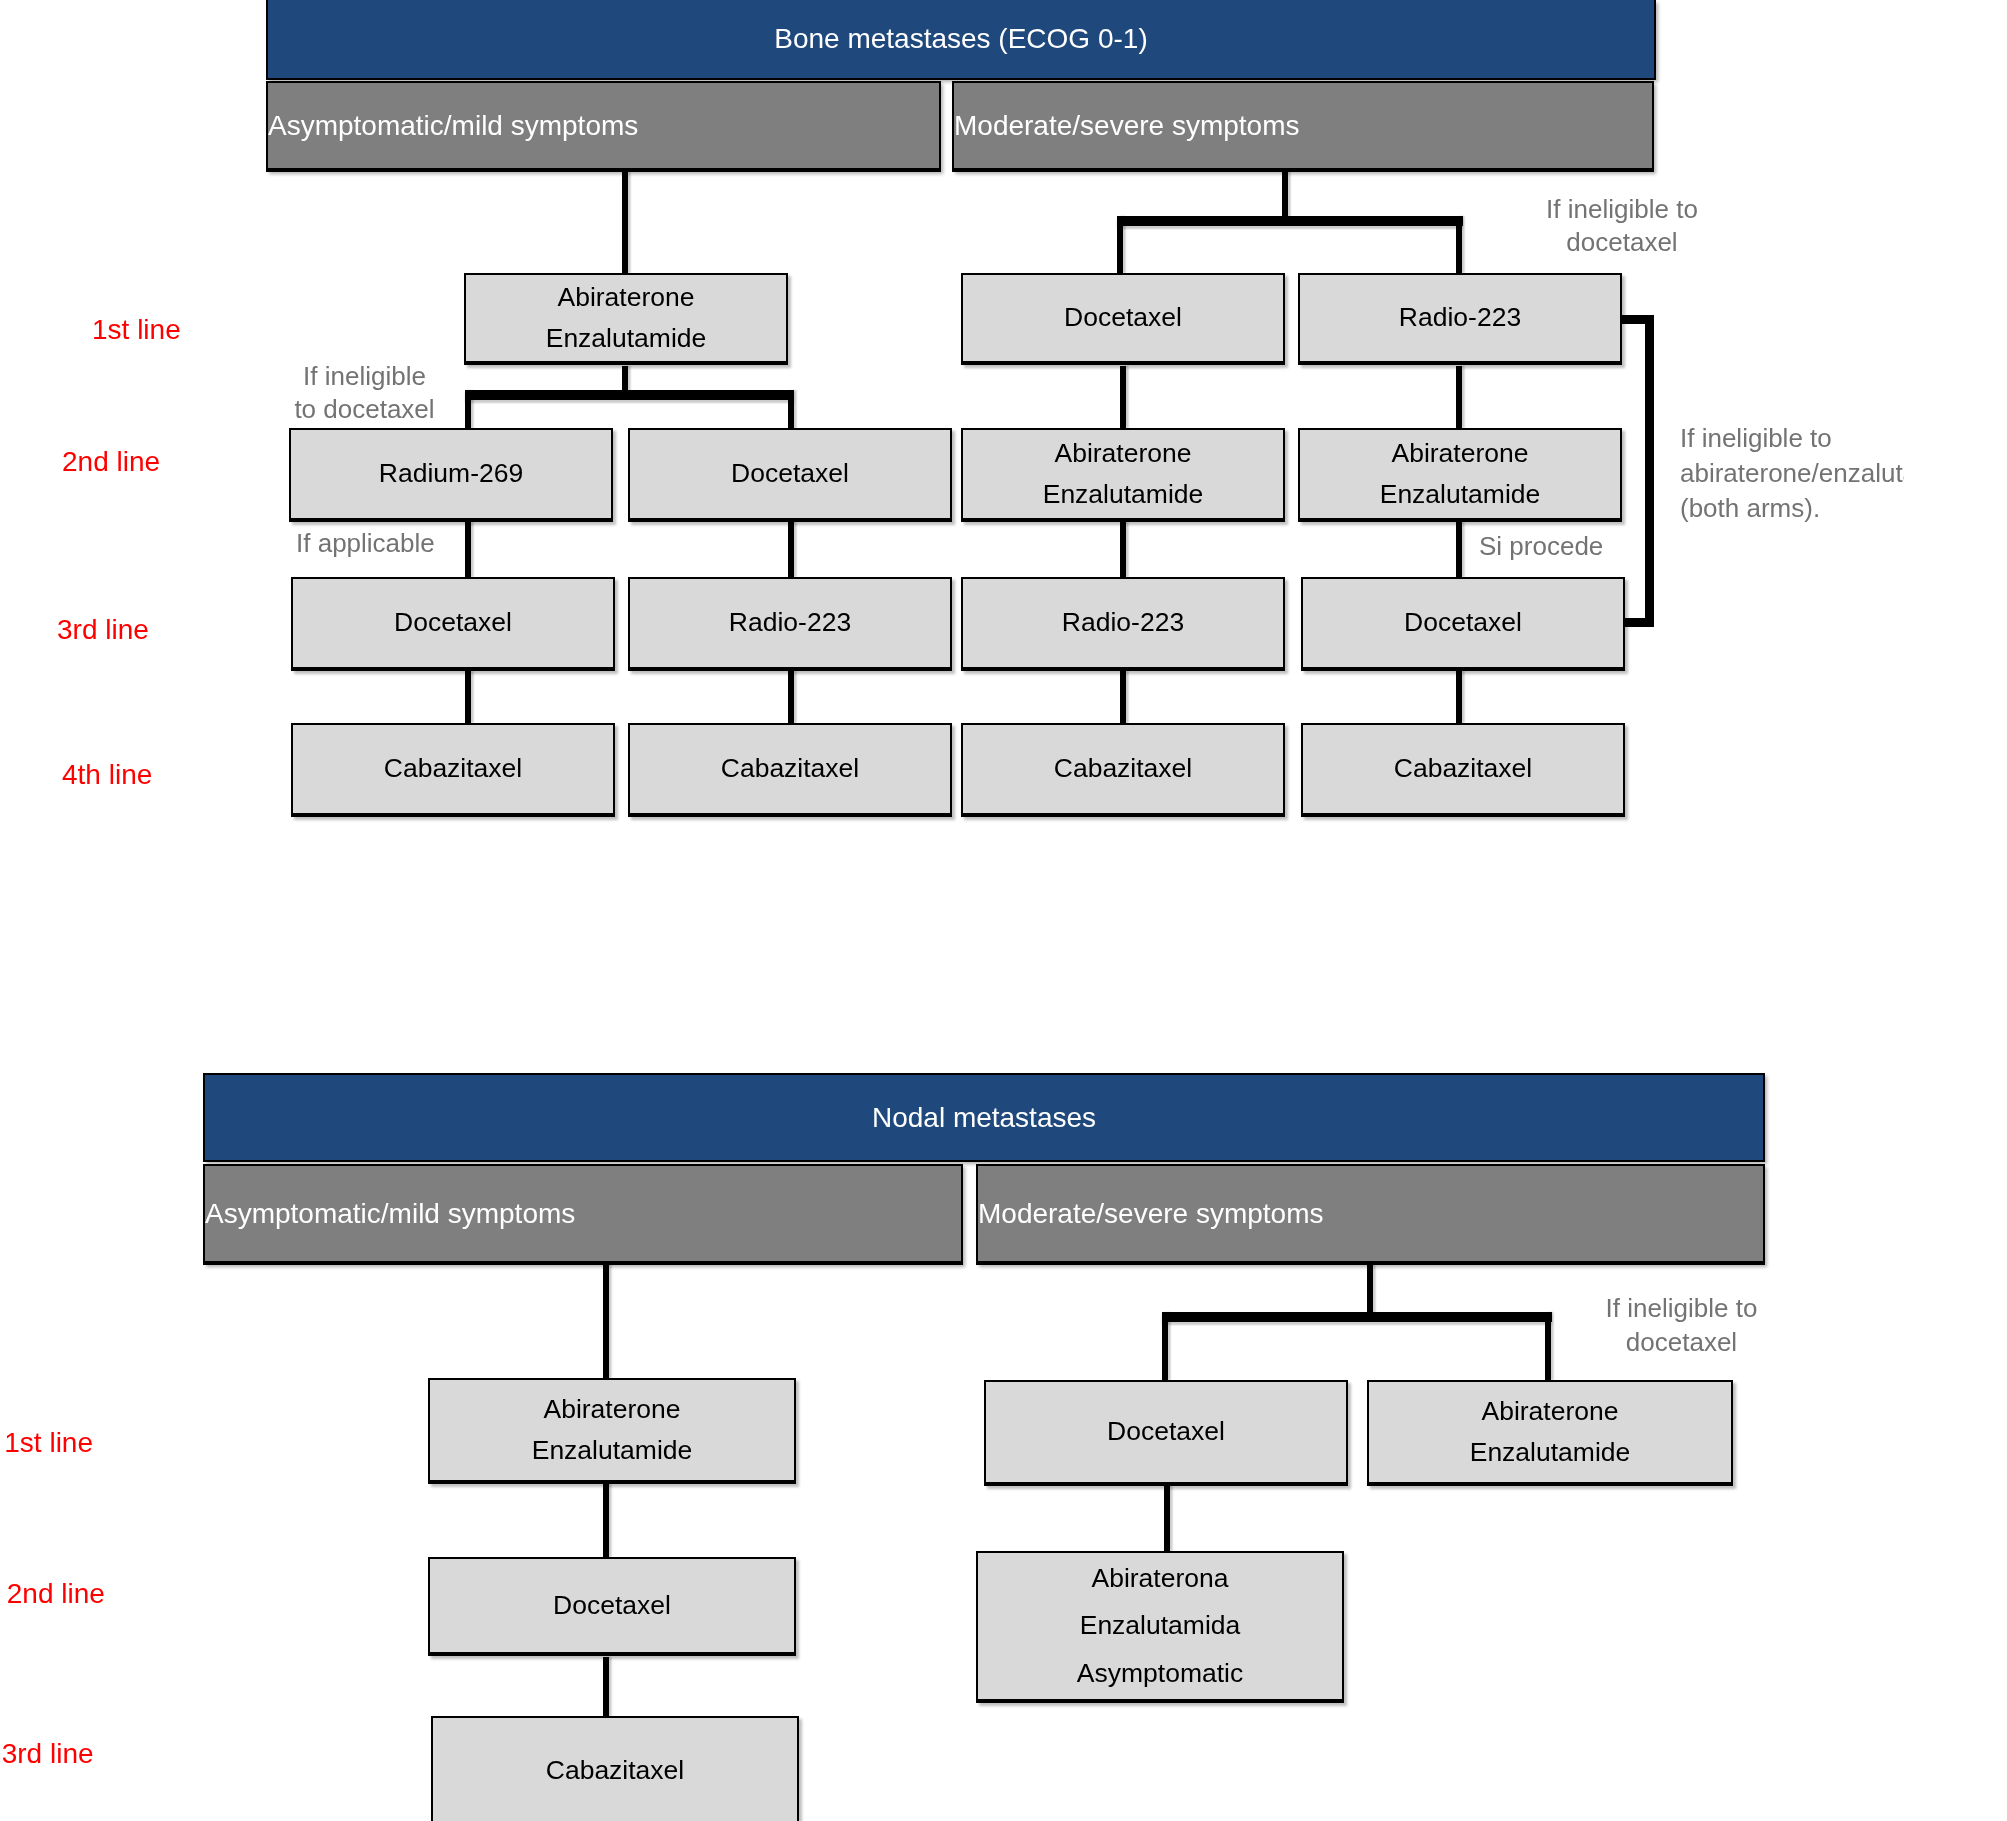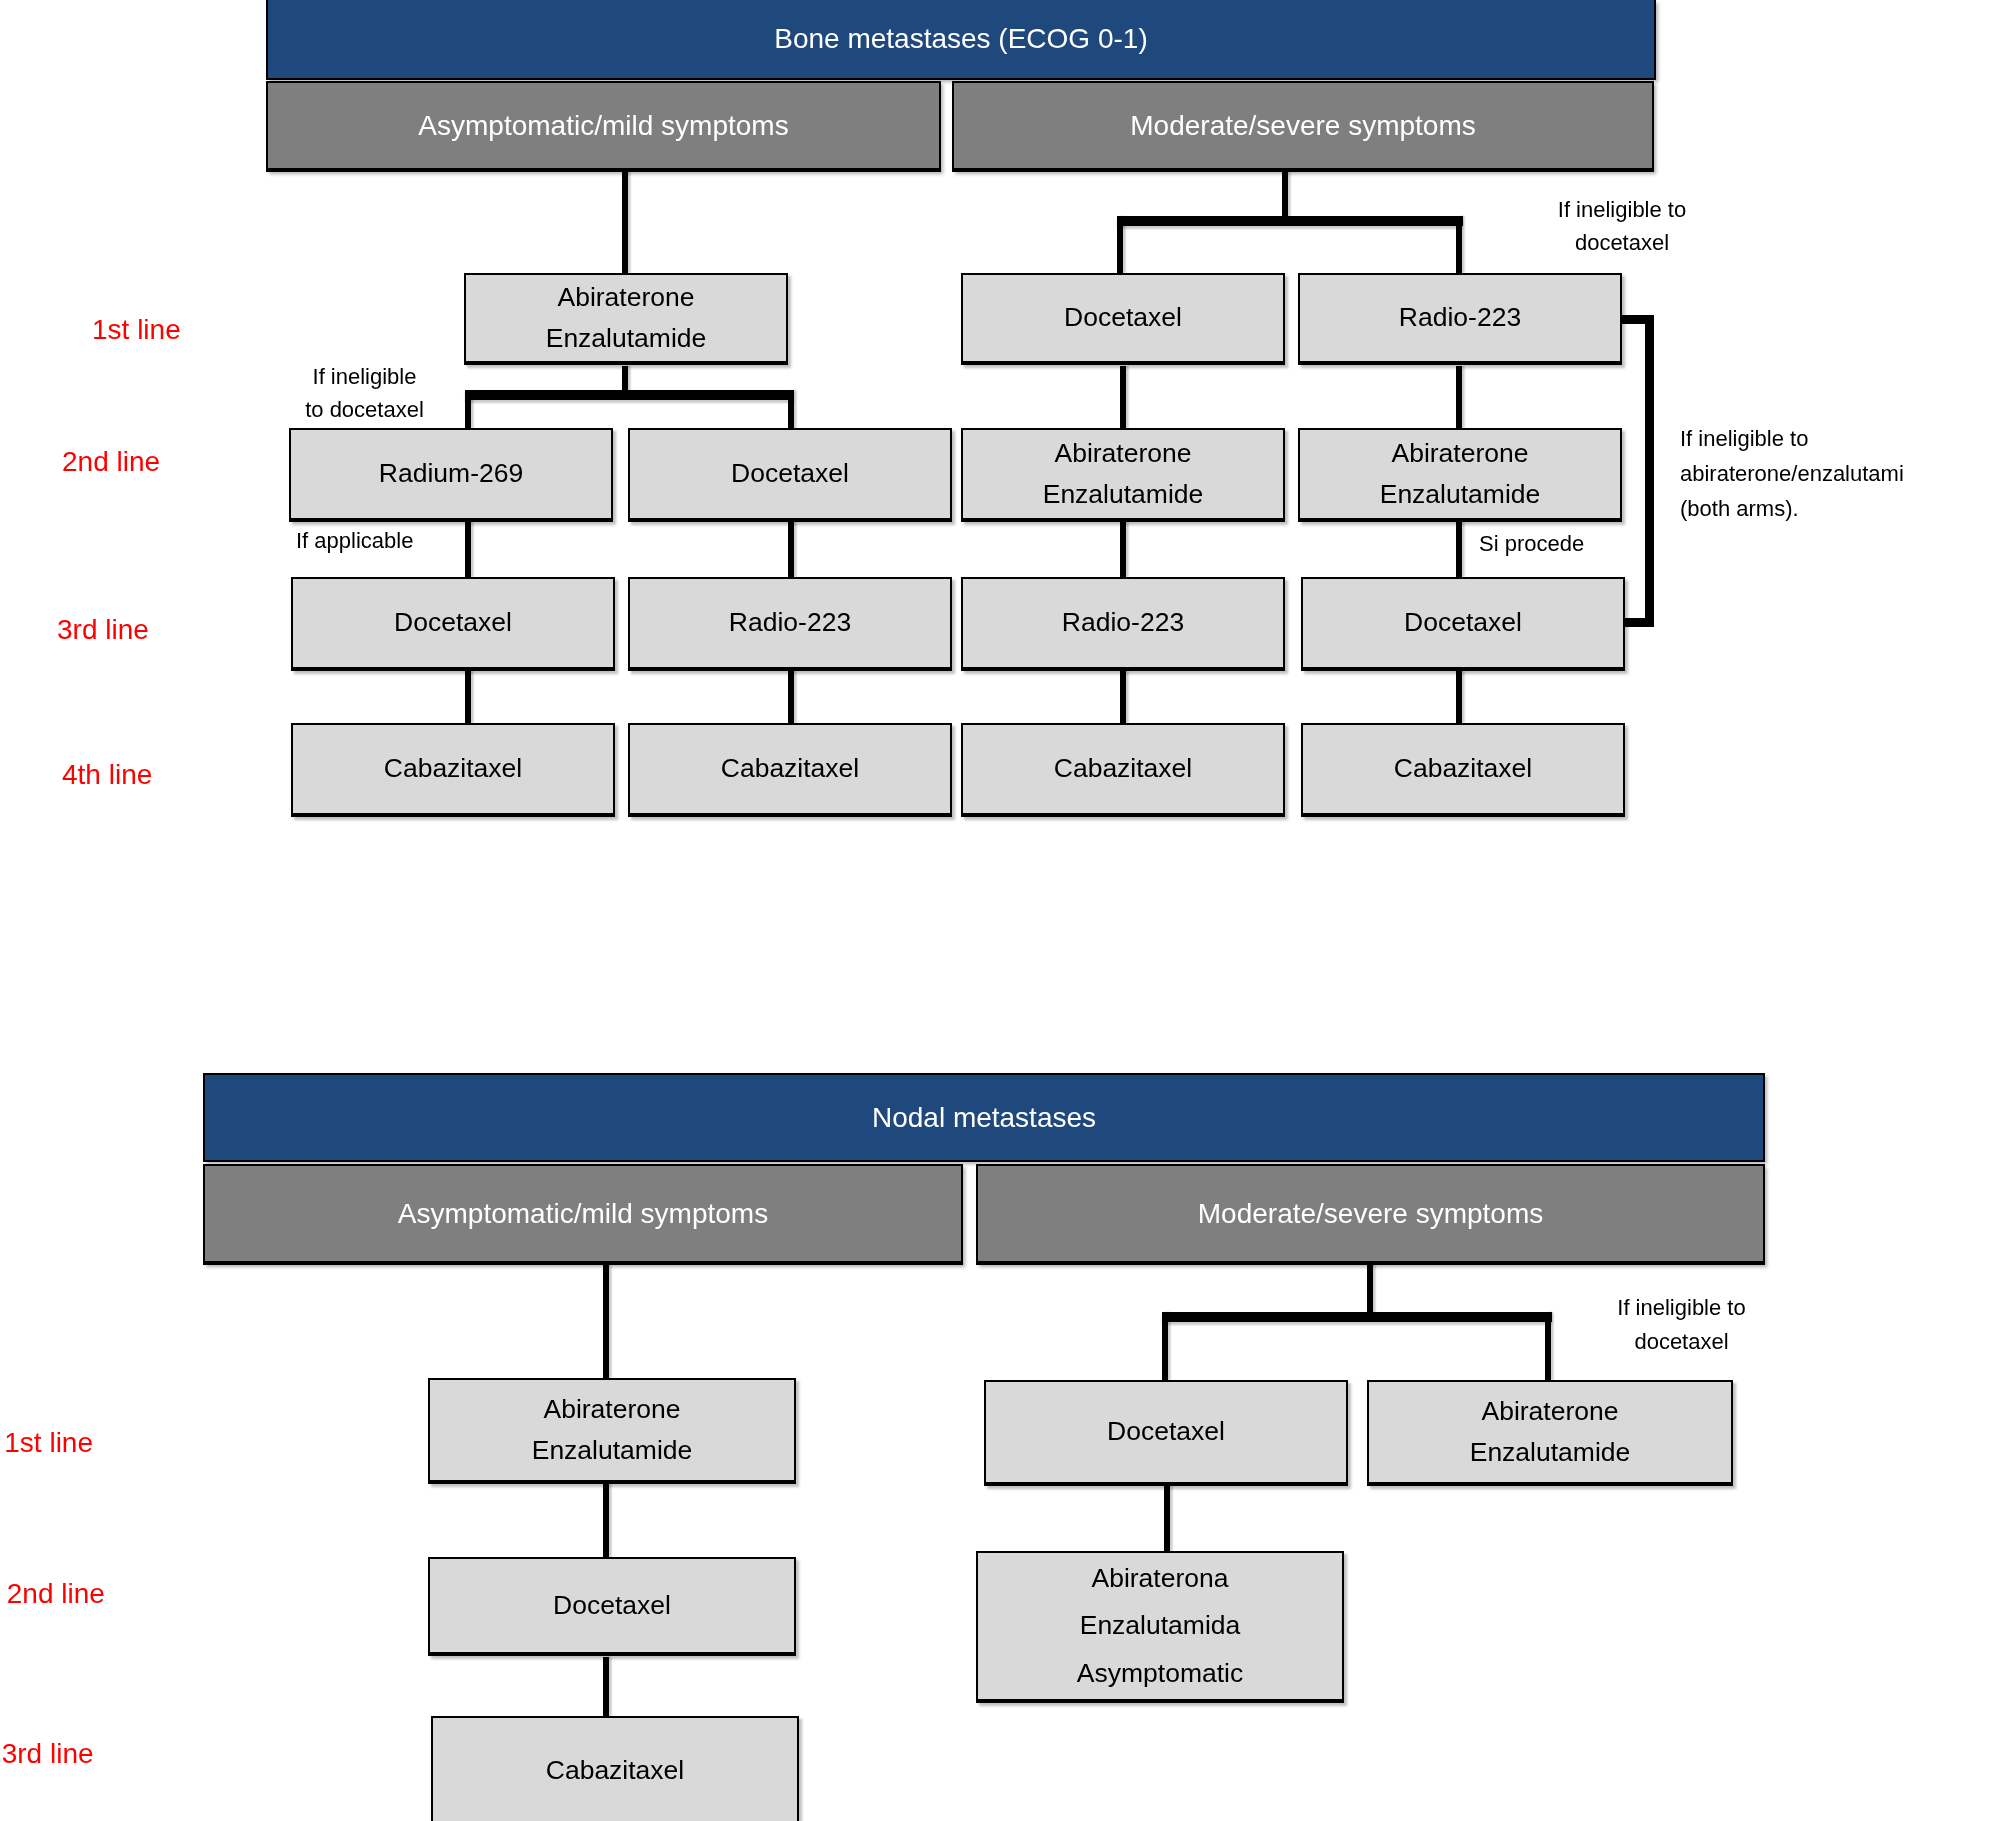--- a/index.html
+++ b/index.html
@@ -16,21 +16,21 @@
     background:#1F497D;color:#fff;
     border:2.6px solid #000;border-top:none;
     display:flex;align-items:center;justify-content:center;
     font-size:28px;
     box-shadow:3.4px 3.4px 3.4px rgba(0,0,0,0.3);
   }
   .branch-bar{
     position:absolute;box-sizing:border-box;
     background:#7F7F7F;color:#fff;
     border:2.6px solid #000;border-bottom-width:4.3px;
-    display:flex;align-items:center;justify-content:center;
+    display:flex;align-items:center;
     font-size:28px;
     box-shadow:3.4px 3.4px 3.4px rgba(0,0,0,0.3);
   }
   .box{
     position:absolute;box-sizing:border-box;
     background:#D9D9D9;
     border:2.6px solid #000;border-bottom-width:4.3px;
     display:flex;align-items:center;justify-content:center;
     text-align:center;
     font-size:26.5px;line-height:1.55;
@@ -39,22 +39,22 @@
   }
   .box--tall{line-height:1.78;}
   .vline{position:absolute;width:6px;background:#000;box-shadow:2.6px 0 1.7px rgba(0,0,0,0.2);}
   .hline{position:absolute;height:10.3px;background:#000;box-shadow:0 2.6px 1.7px rgba(0,0,0,0.2);}
   .bracket{position:absolute;background:#000;}
   .red-label{
     position:absolute;color:#FF0000;
     font-size:28px;white-space:nowrap;
   }
   .note{
-    position:absolute;color:#000000;
-    font-size:22px;white-space:pre-line;
+    position:absolute;color:#737373;
+    font-size:26px;white-space:pre-line;
   }
   .note--center{text-align:center;}
 </style>
 </head>
 <body>
 
 <div id="canvas">
 
   <div>
 

